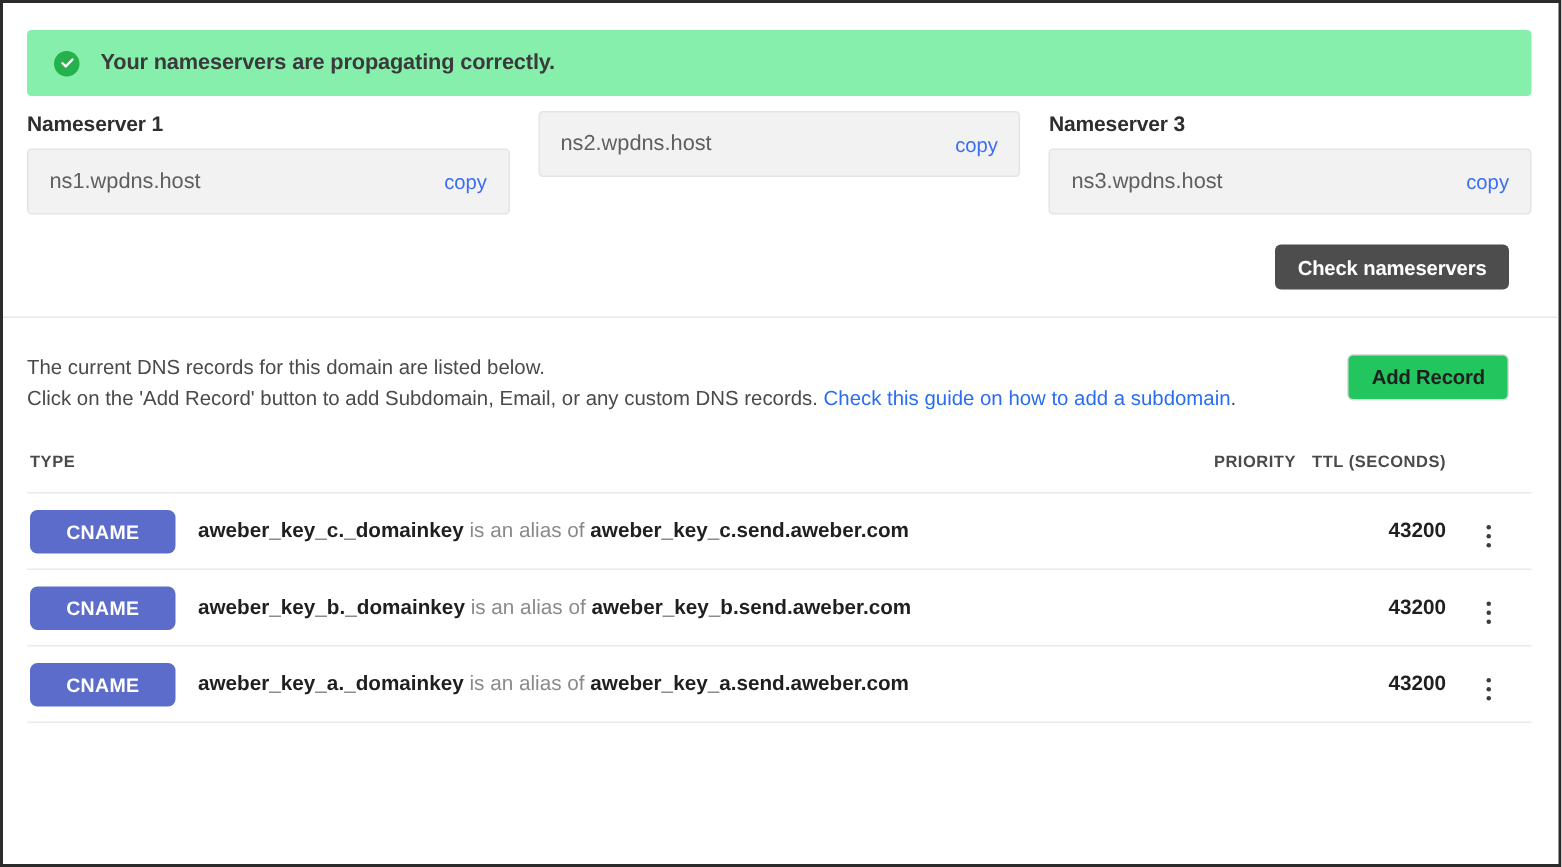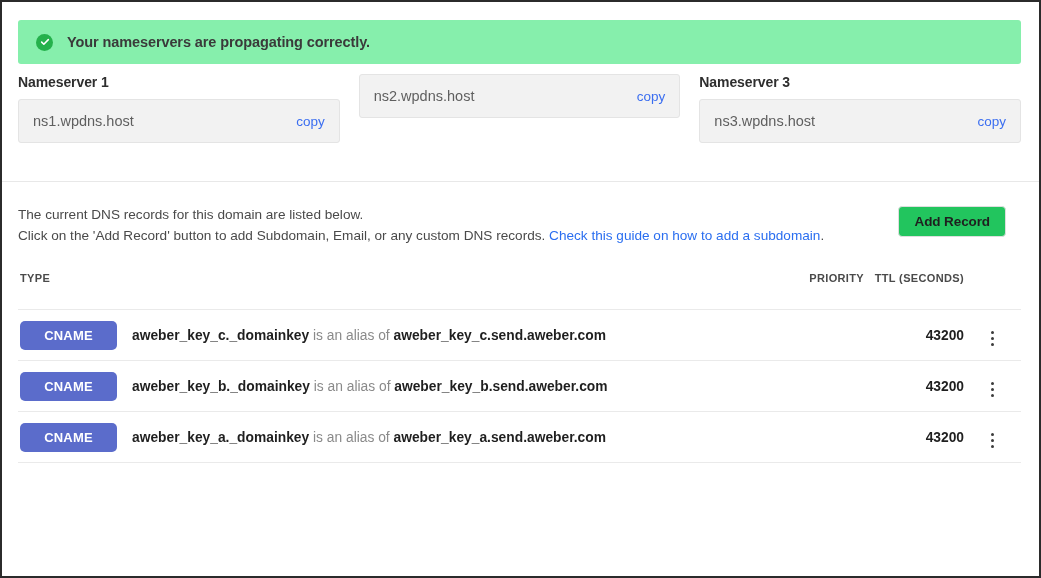--- a/index.html
+++ b/index.html
@@ -159,21 +159,21 @@
 
   
   .table { margin-top: 26px; }
   .thead {
     display: flex;
     align-items: center;
     font-size: 11px;
     font-weight: bold;
     color: #4a4a4a;
     letter-spacing: 0.35px;
-    padding-bottom: 25px;
+    padding-bottom: 14px;
     border-bottom: 1px solid #eaeaea;
   }
   .col-type   { width: 100px; flex: 0 0 auto; padding-left: 2px; }
   .col-detail { flex: 1 1 auto; min-width: 0; padding-left: 14px;}
   .col-priority { width: 92px; flex: 0 0 auto; text-align: right; }
   .col-ttl    { width: 100px; flex: 0 0 auto; text-align: right; }
   .col-menu   { width: 57px; flex: 0 0 auto; text-align: center; }
 
   .trow {
     display: flex;
@@ -258,20 +258,23 @@
       <div class="ns-col">
         <div class="ns-label">Nameserver 3</div>
         <div class="ns-field">
           <span class="ns-value">ns3.wpdns.host</span>
           <span class="ns-copy">copy</span>
         </div>
       </div>
 
     </div>
 
+    <div class="check-btn-wrap">
+      <button class="check-btn">Check nameservers</button>
+    </div>
 
   </div>
 
   <div class="records-section">
 
     <div class="records-head">
       <div>
         <div class="records-desc">The current DNS records for this domain are listed below.</div>
         <div class="records-desc">
           <span>Click on the 'Add Record' button to add Subdomain, Email, or any custom DNS records. </span><a class="records-link">Check this guide on how to add a subdomain</a><span>.</span>

